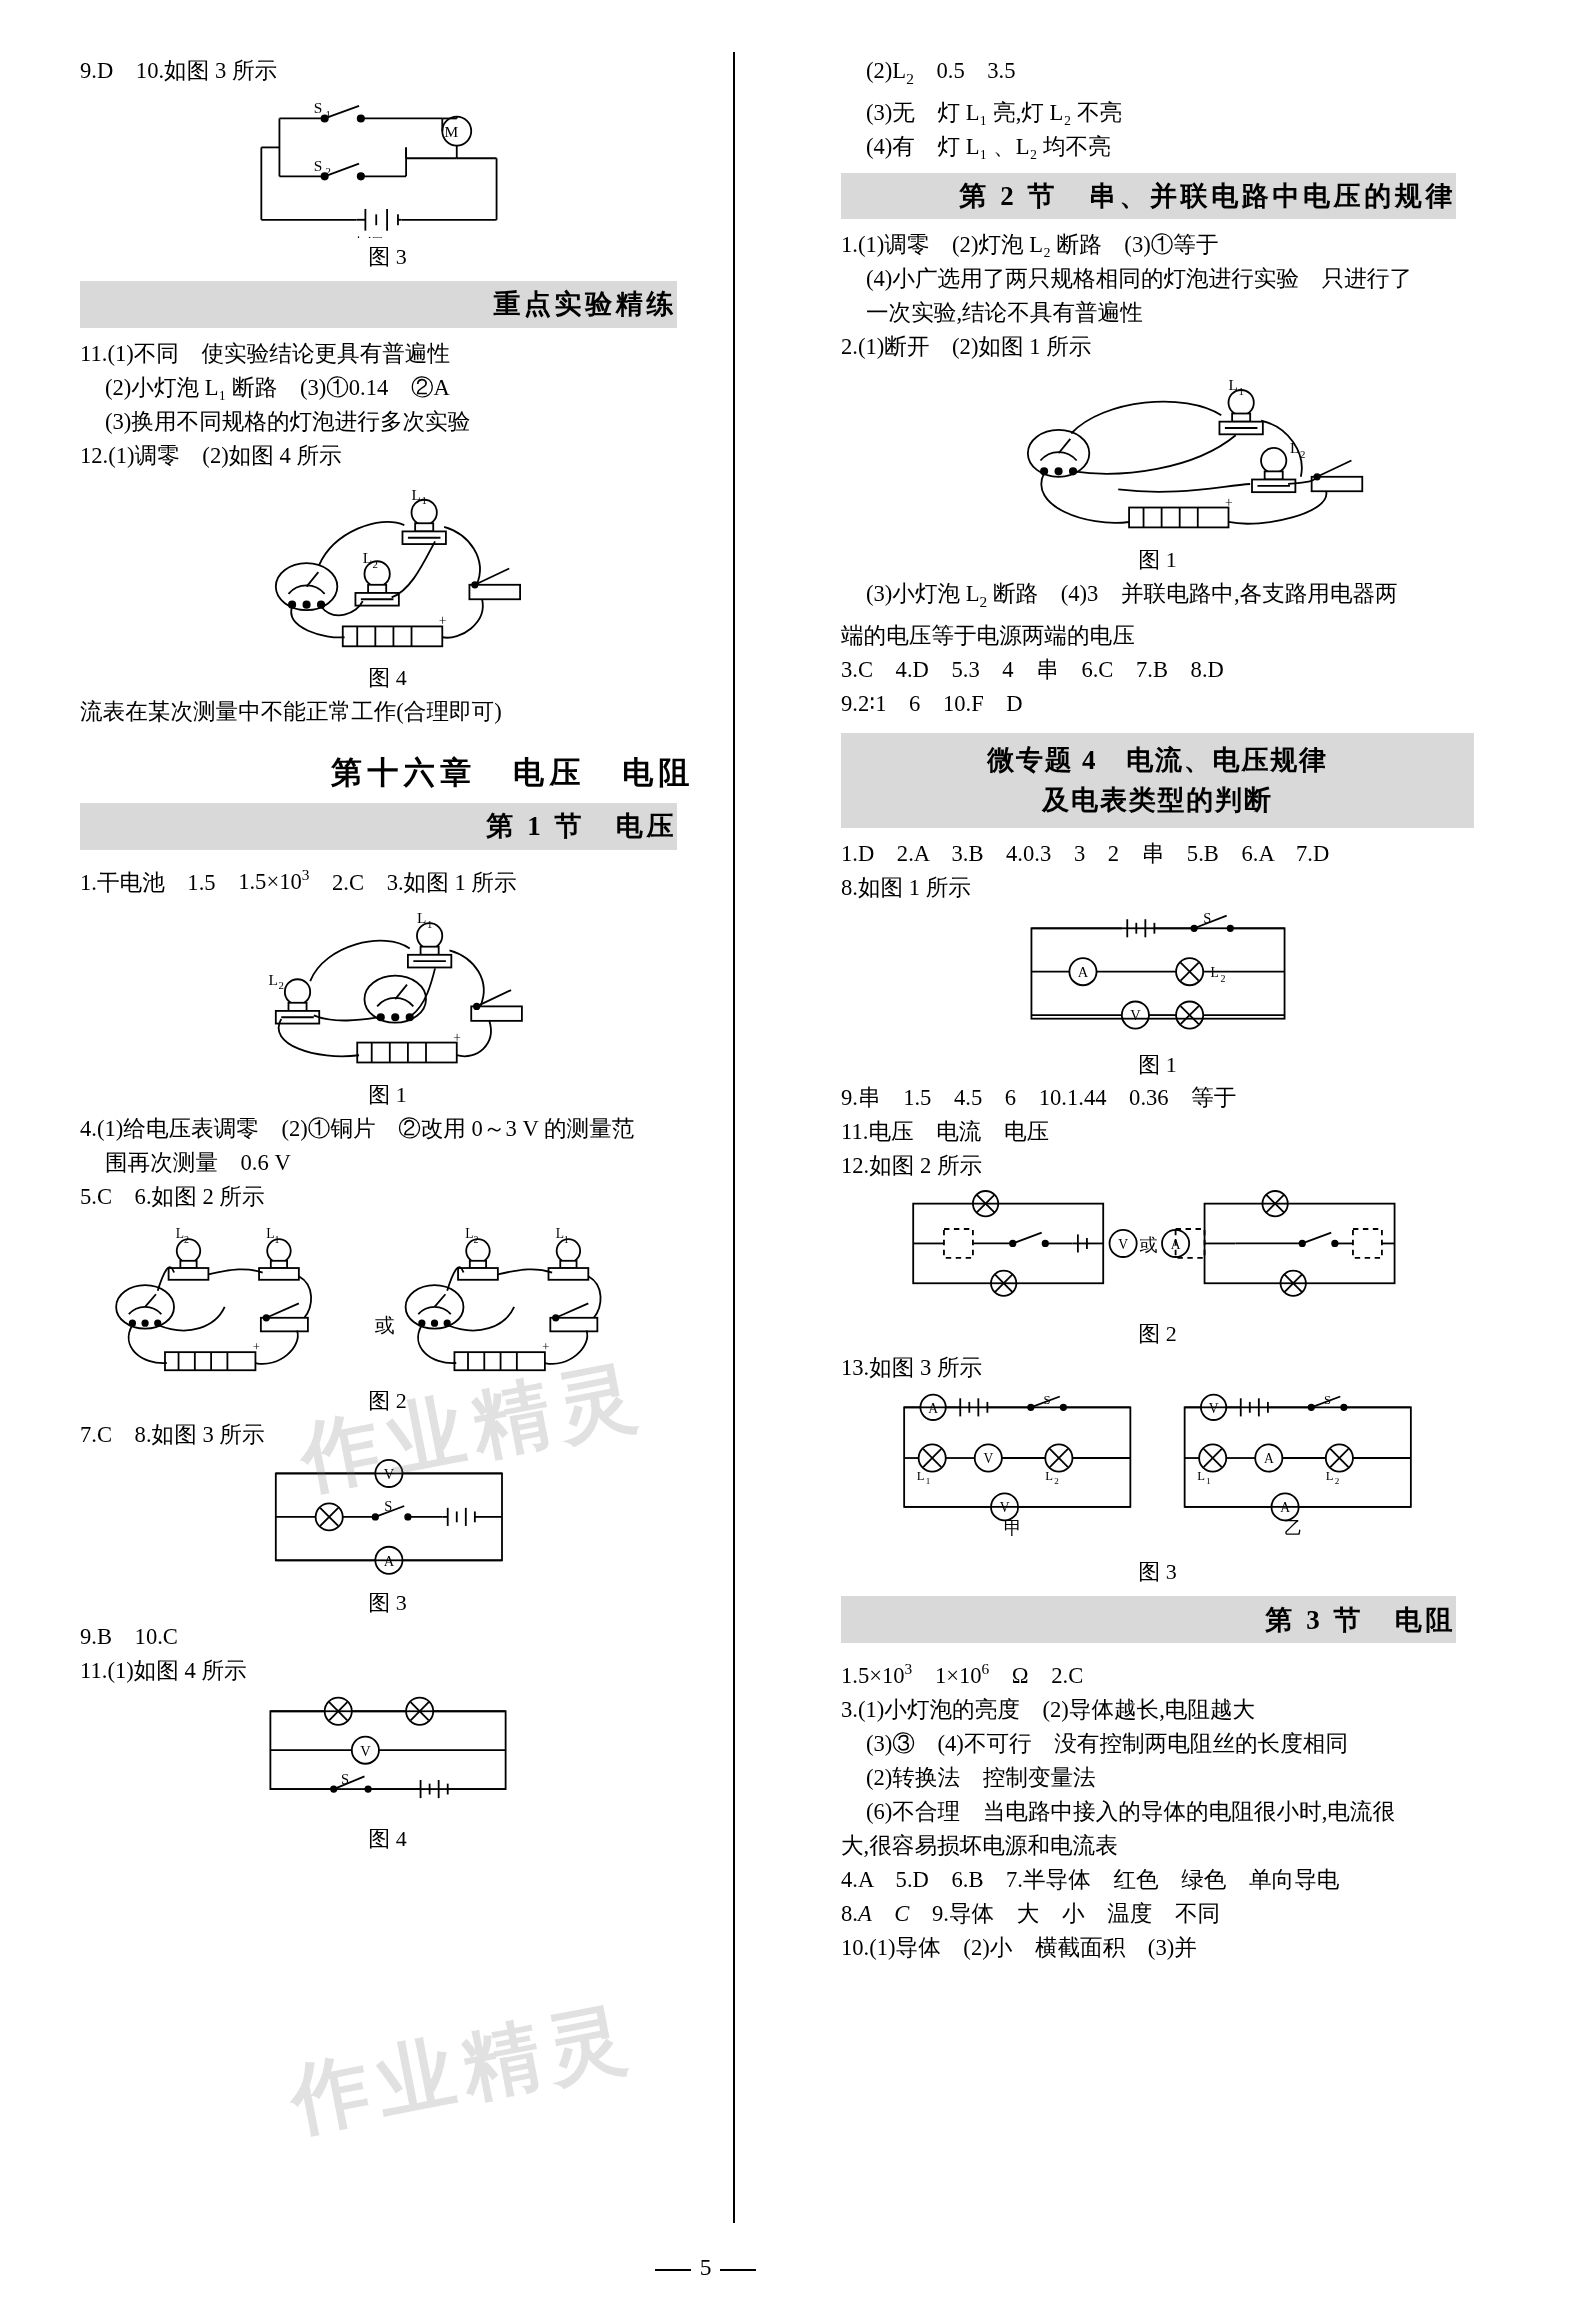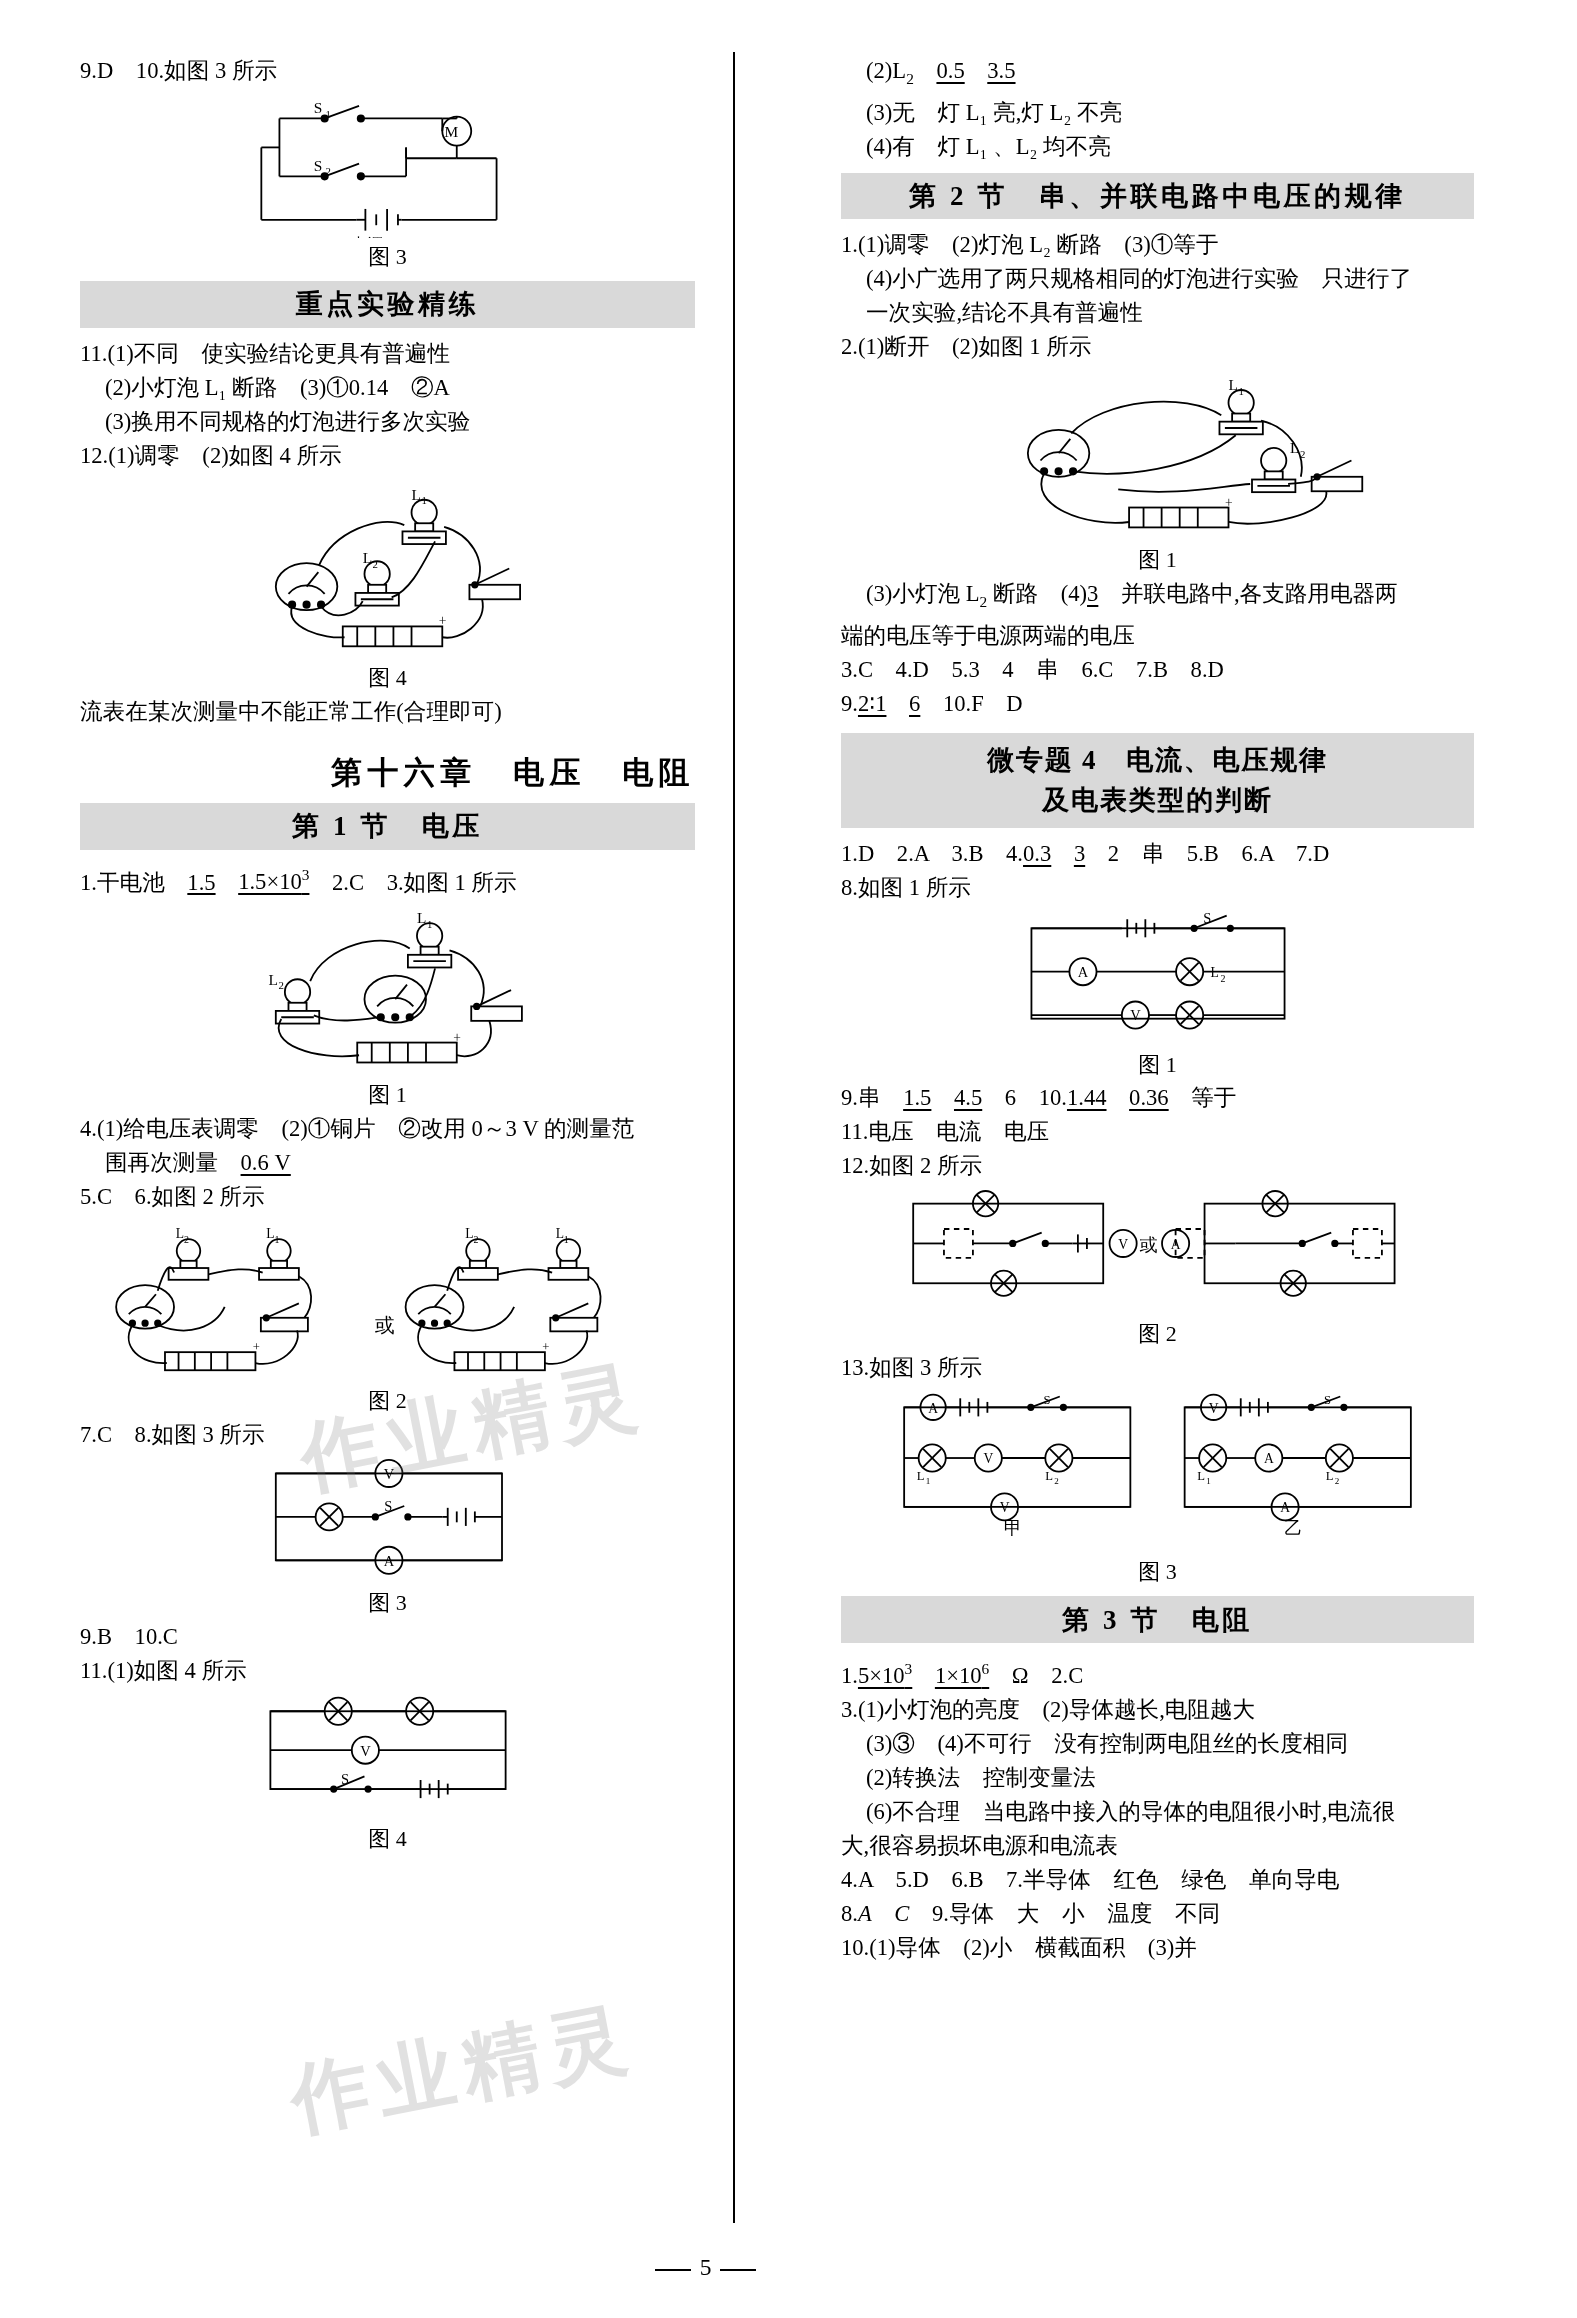--- a/index.html
+++ b/index.html
@@ -12,30 +12,30 @@
     overflow:hidden;
   }
   .page {
     position:absolute; left:0; top:0; width:1411px; height:2319px;
   }
   .col-left { position:absolute; left:80px; top:54px; width:615px; }
   .col-right { position:absolute; left:841px; top:54px; width:633px; }
   .divider { position:absolute; left:733px; top:52px; width:1.8px; height:2171px; background:#000; }
   .line { font-size:22.6px; line-height:34px; white-space:nowrap; }
   .indent { padding-left:25px; }
-  .u { text-decoration:underline; text-underline-offset:3.6px; }
+  .u { text-underline-offset:3.6px; }
   .ital { font-style:italic; }
   .fig-label { text-align:center; font-size:22px; margin-top:3.6px; }
   .chapter-title {
     text-align:right; font-weight:bold; font-size:31px; letter-spacing:5.4px;
     margin:23.5px 0 3.6px 0;
   }
   .band {
-    background:#d9d9d9; text-align:center; font-weight:bold; font-size:27px;
-    letter-spacing:3.6px; padding:5.4px 0; margin:9px 0 9px 0;
+    background:#d9d9d9; text-align:right; font-weight:bold; font-size:27px;
+    letter-spacing:3.6px; padding:5.4px 0; margin:9px 18px 9px 0;
   }
   .band2 {
     background:#d9d9d9; text-align:center; font-weight:bold; font-size:27px;
     letter-spacing:1.8px; padding:7.2px 0 7.2px 0; margin:12.7px 0 9px 0; line-height:40px;
   }
   .figbox { margin:5.4px 0 1.8px 0; text-align:center; }
   .pagenum {
     position:absolute; left:0; right:0; bottom:38px; text-align:center;
     font-size:23.5px;
   }

